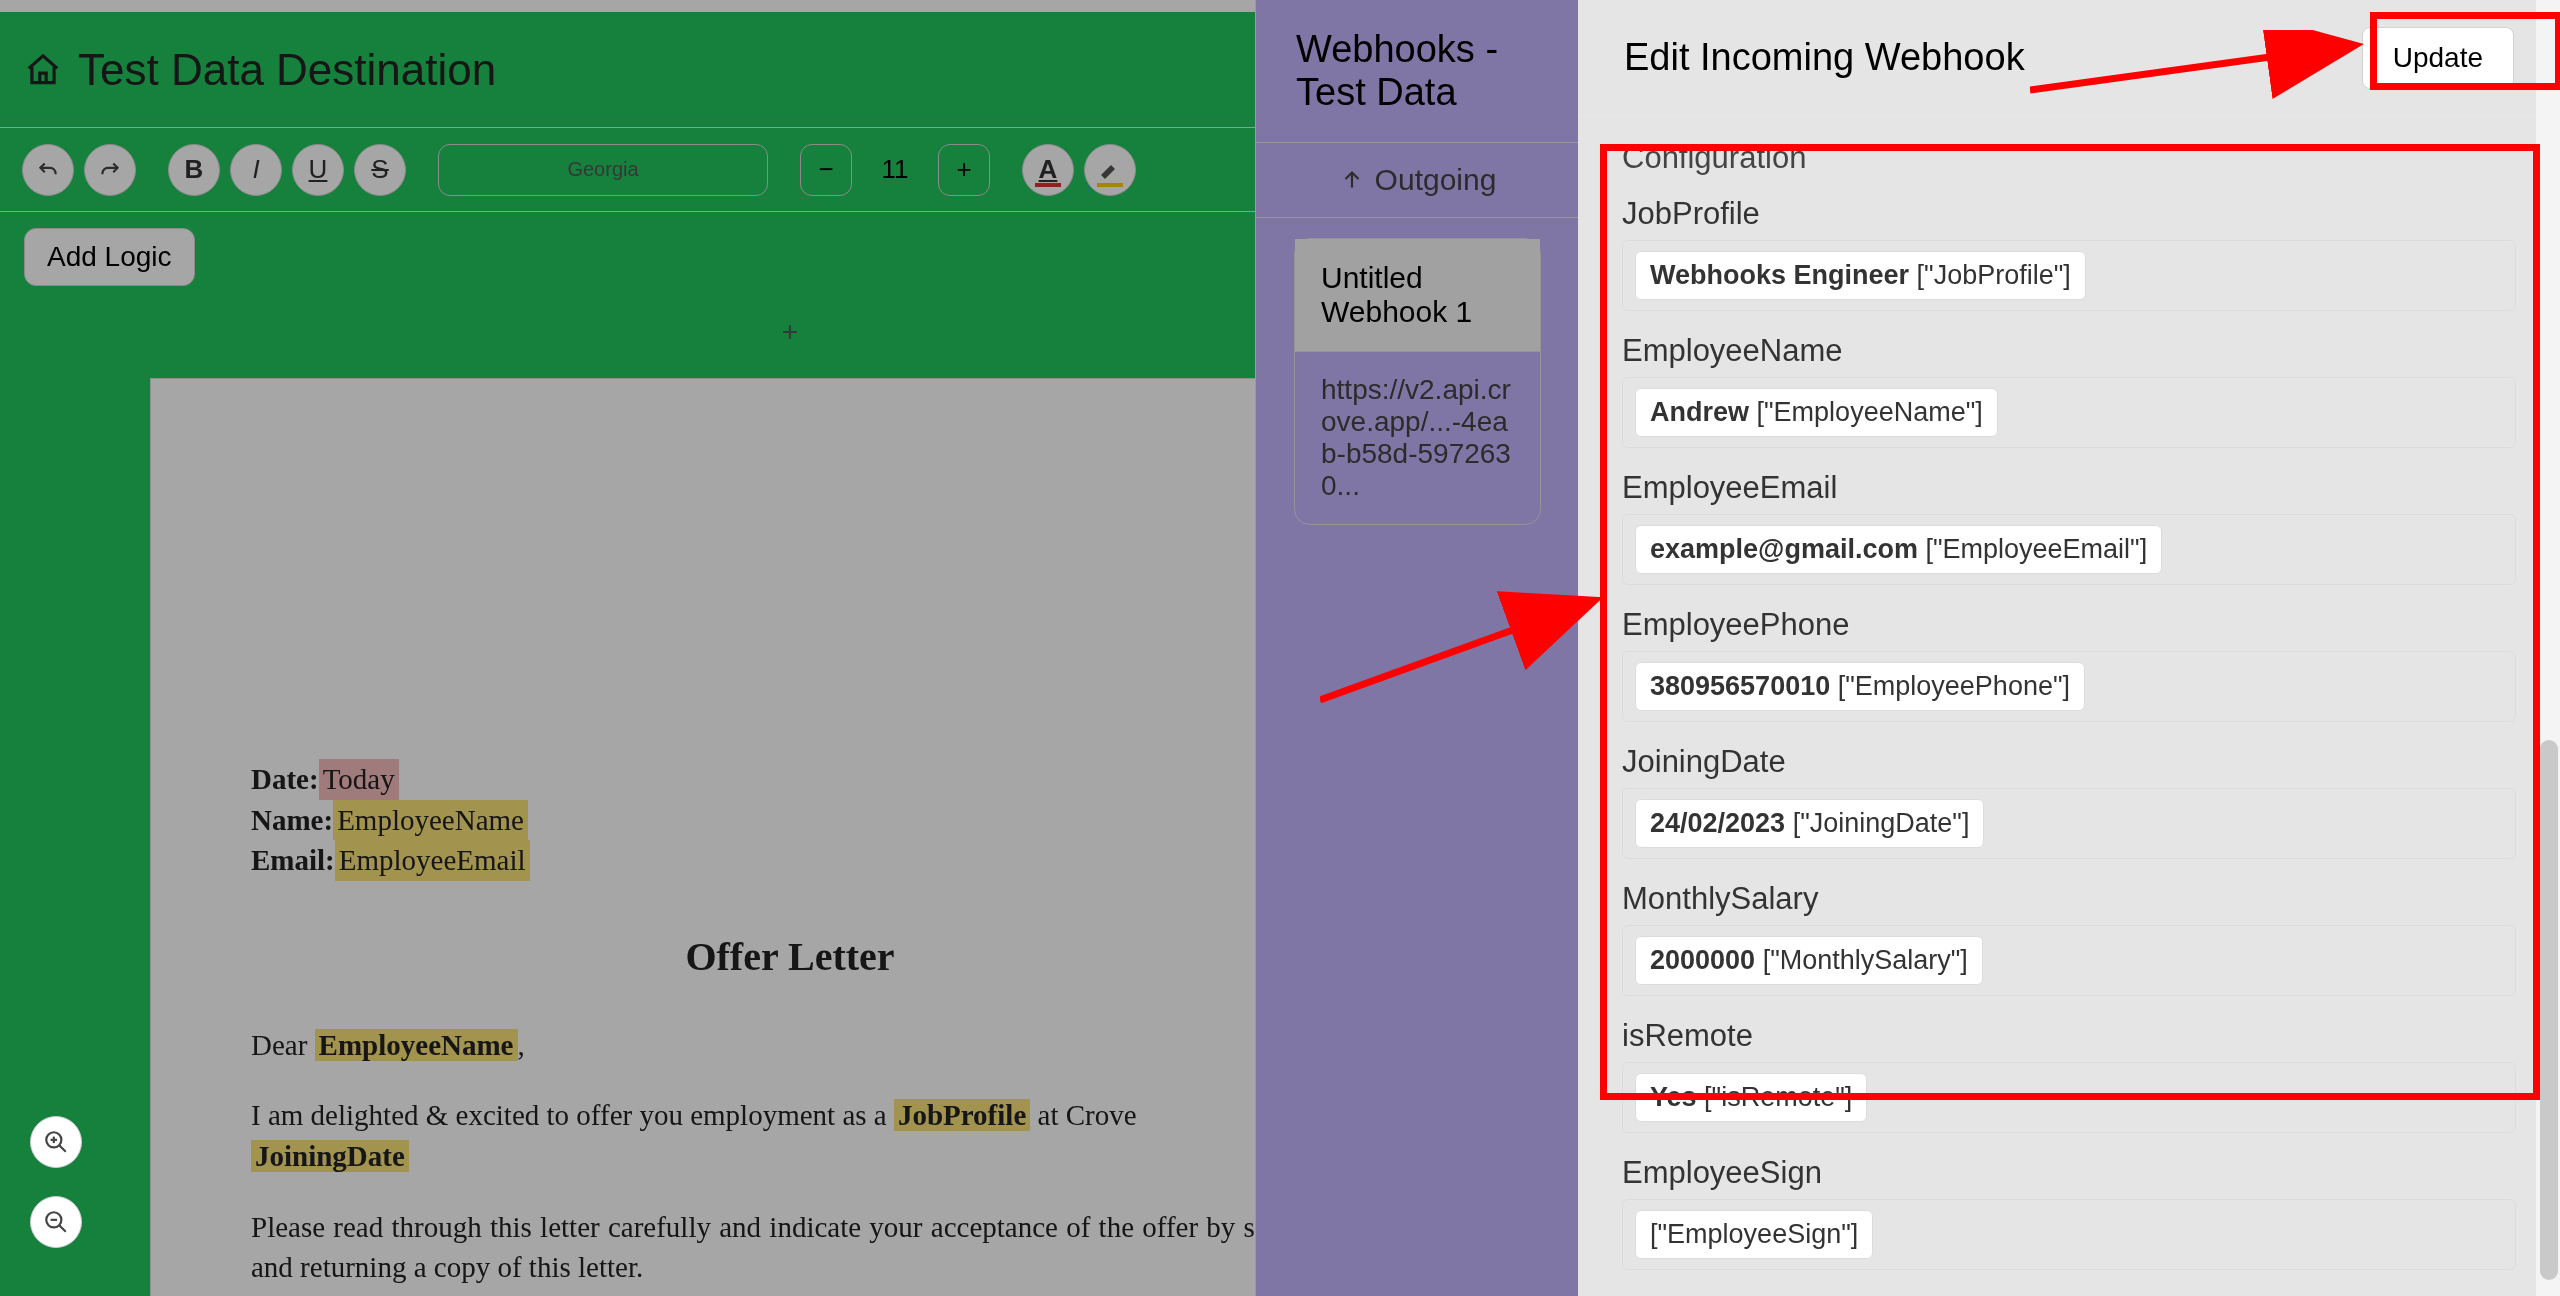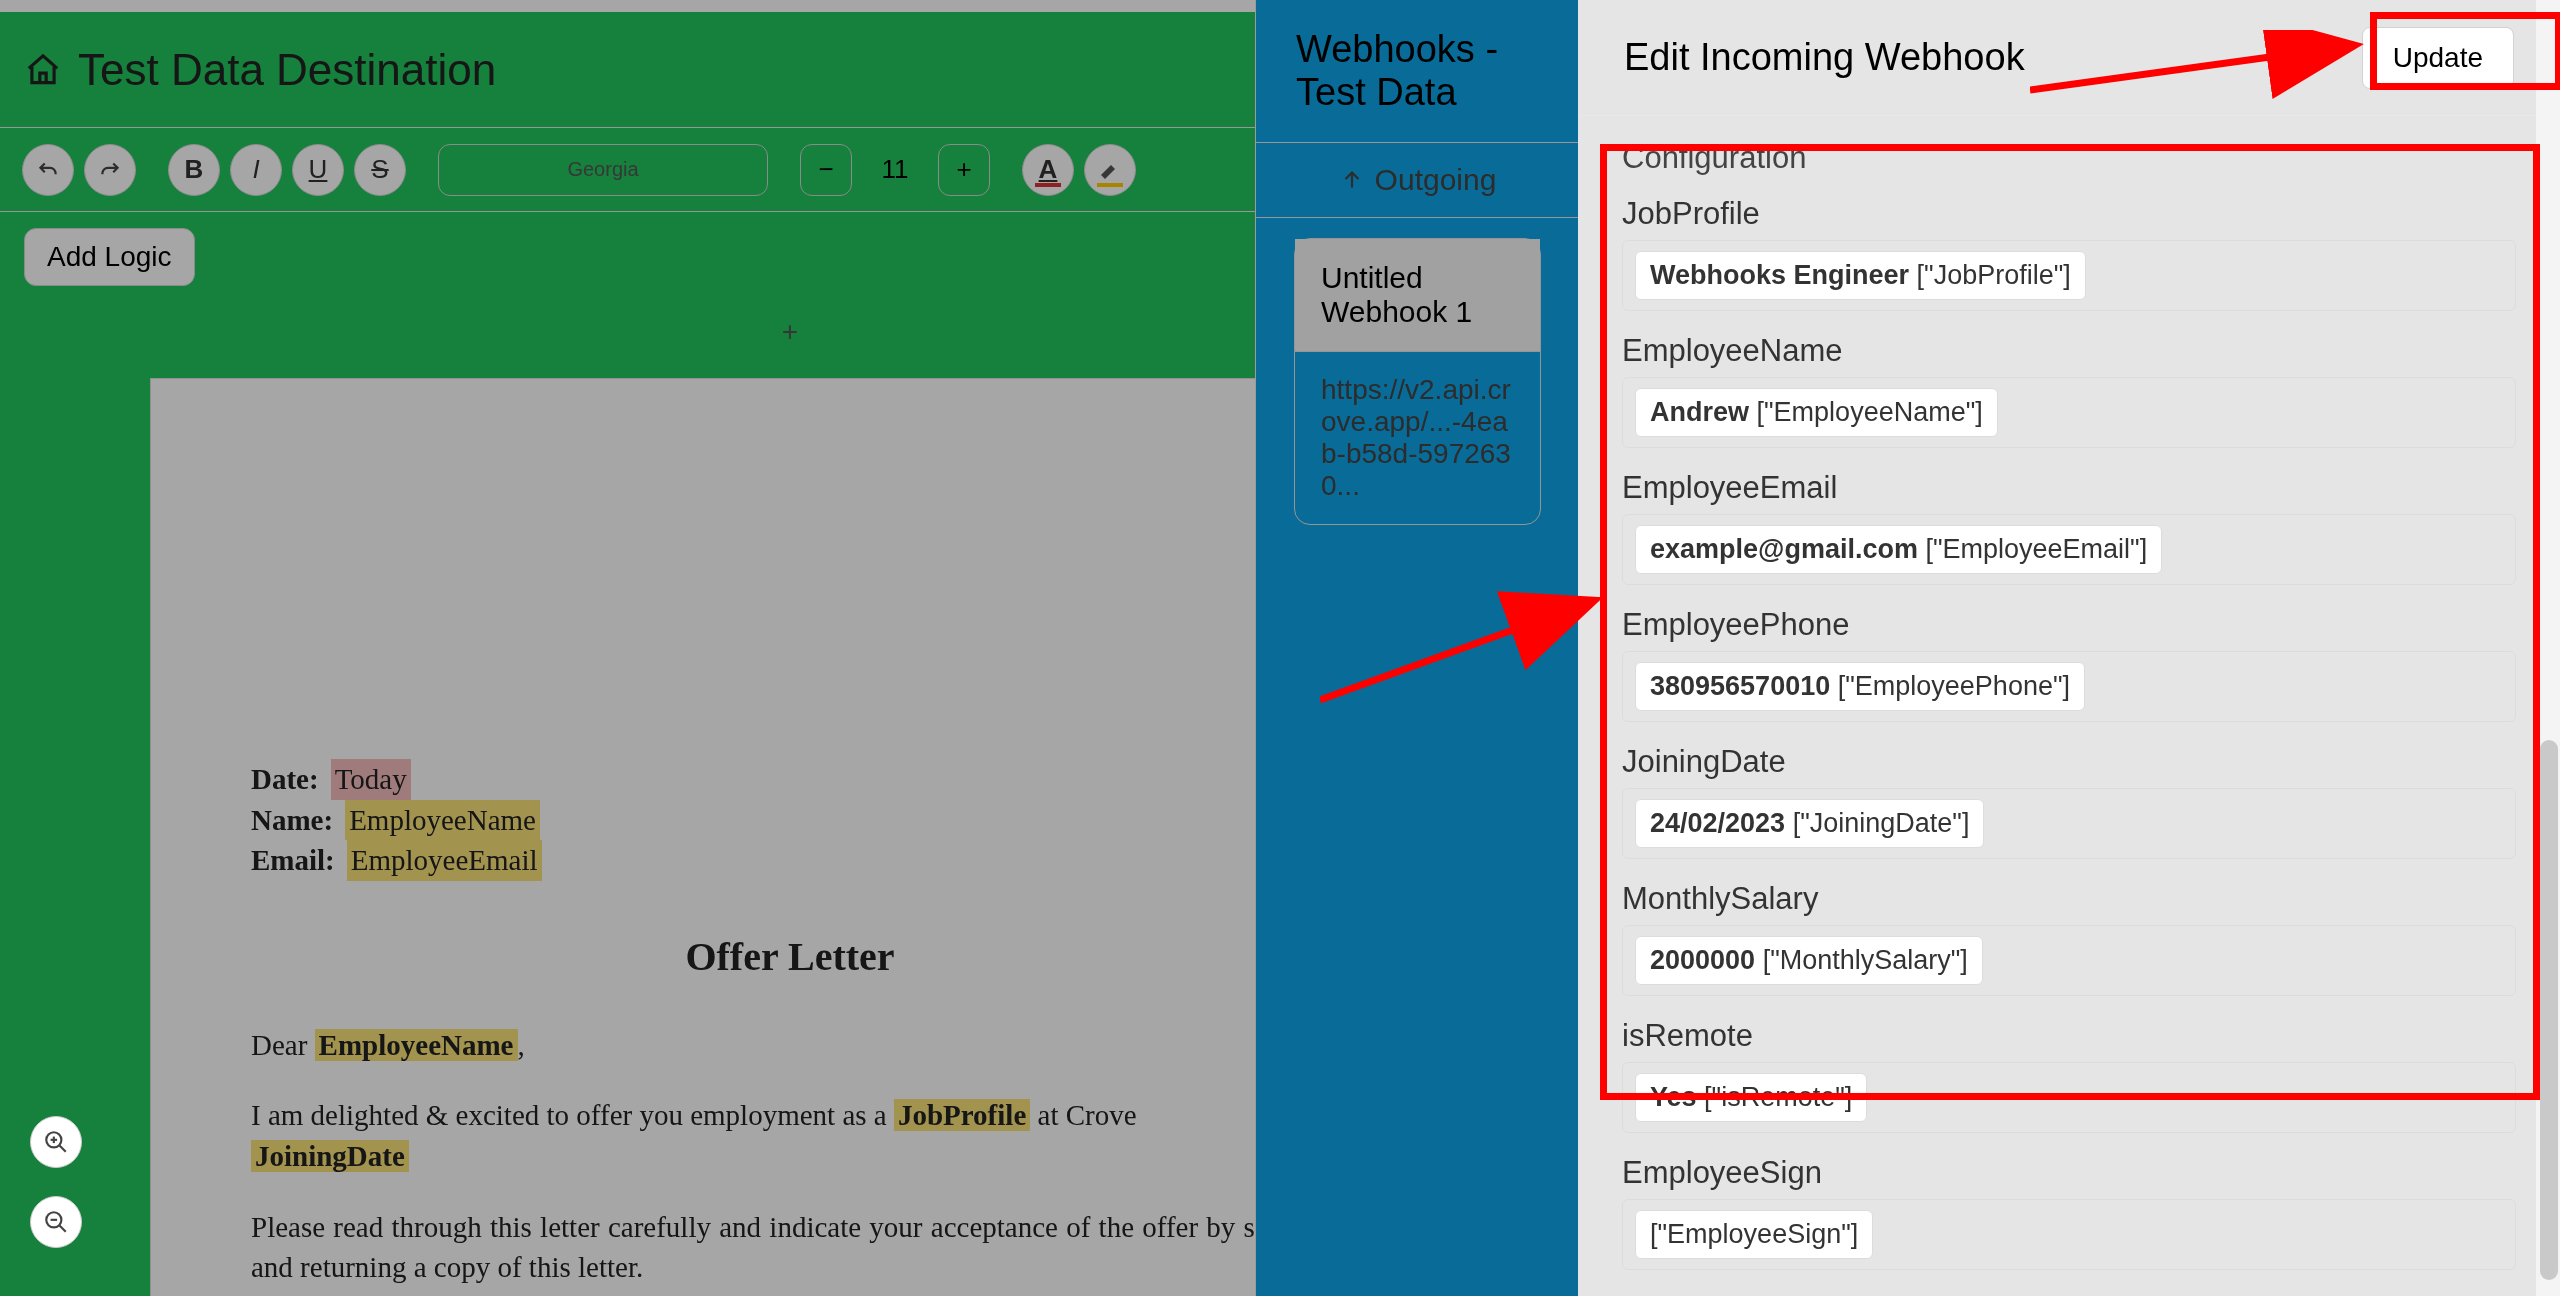--- a/index.html
+++ b/index.html
@@ -53,33 +53,33 @@
 .doc-area { padding: 20px 0 0 0; display:flex; flex-direction:column; align-items:center; }
 .plus { font-size:28px; color:#555; margin: 10px 0 30px; }
 .page {
   width: 1280px; background:#fff; border:1px solid #ddd; padding: 100px 100px 40px 100px;
   font-family: Georgia, serif; color:#222; font-size: 29px; line-height:1.4;
   position: relative;
   min-height: 1100px;
 }
 .zoom-ctrl { position:absolute; left:30px; bottom:60px; display:flex; flex-direction:column; gap:28px; z-index:60;}
 .zoom-ctrl .zb { width:52px;height:52px;border-radius:50%;border:1px solid #ccc;background:#fff;display:flex;align-items:center;justify-content:center;font-size:26px;}
-.page .kv { display:flex; gap:12px; }
+.page .kv { display:flex; }
 .page .kv b { font-weight:700; }
 .hl-pink { background:#f4bdbd; padding:0 4px;}
 .hl-yel { background:#f9e27a; padding:0 4px;}
 .page h2 { text-align:center; margin: 48px 0 40px; font-size:40px; font-weight:700;}
 .page p { margin-bottom: 30px; text-align: justify;}
 .tri-logo {
   position:absolute; top: 36px; right: -2px; width:0;height:0;
 }
 
 
 .mid-panel {
-  position:absolute; top:0; left:1255px; width:324px; height:100%; background:#0ea5e9;
+  position:absolute; top:0; left:1255px; width:324px; height:100%; background:#c4b5fd;
   border-left:1px solid #eee; z-index:20;
 }
 .mid-panel .mh { padding: 28px 40px; font-size: 38px; font-weight:500; border-bottom:1px solid #e8e8e8;}
 .mid-panel .tab-row { display:flex; justify-content:center; padding: 20px 0; border-bottom:1px solid #e8e8e8;}
 .mid-panel .tab-row .tab { display:flex; align-items:center; gap:10px; font-size:30px; color:#444;}
 .mid-panel .wh-card { margin: 20px 38px; border:1px solid #e5e5e5; border-radius: 16px;}
 .mid-panel .wh-card .wh-head { background:#f7f7f7; padding: 22px 26px; font-size:30px; border-bottom:1px solid #e5e5e5;}
 .mid-panel .wh-card .wh-body { padding: 22px 26px; font-size:28px; color:#444; word-break:break-all;}
 
 

